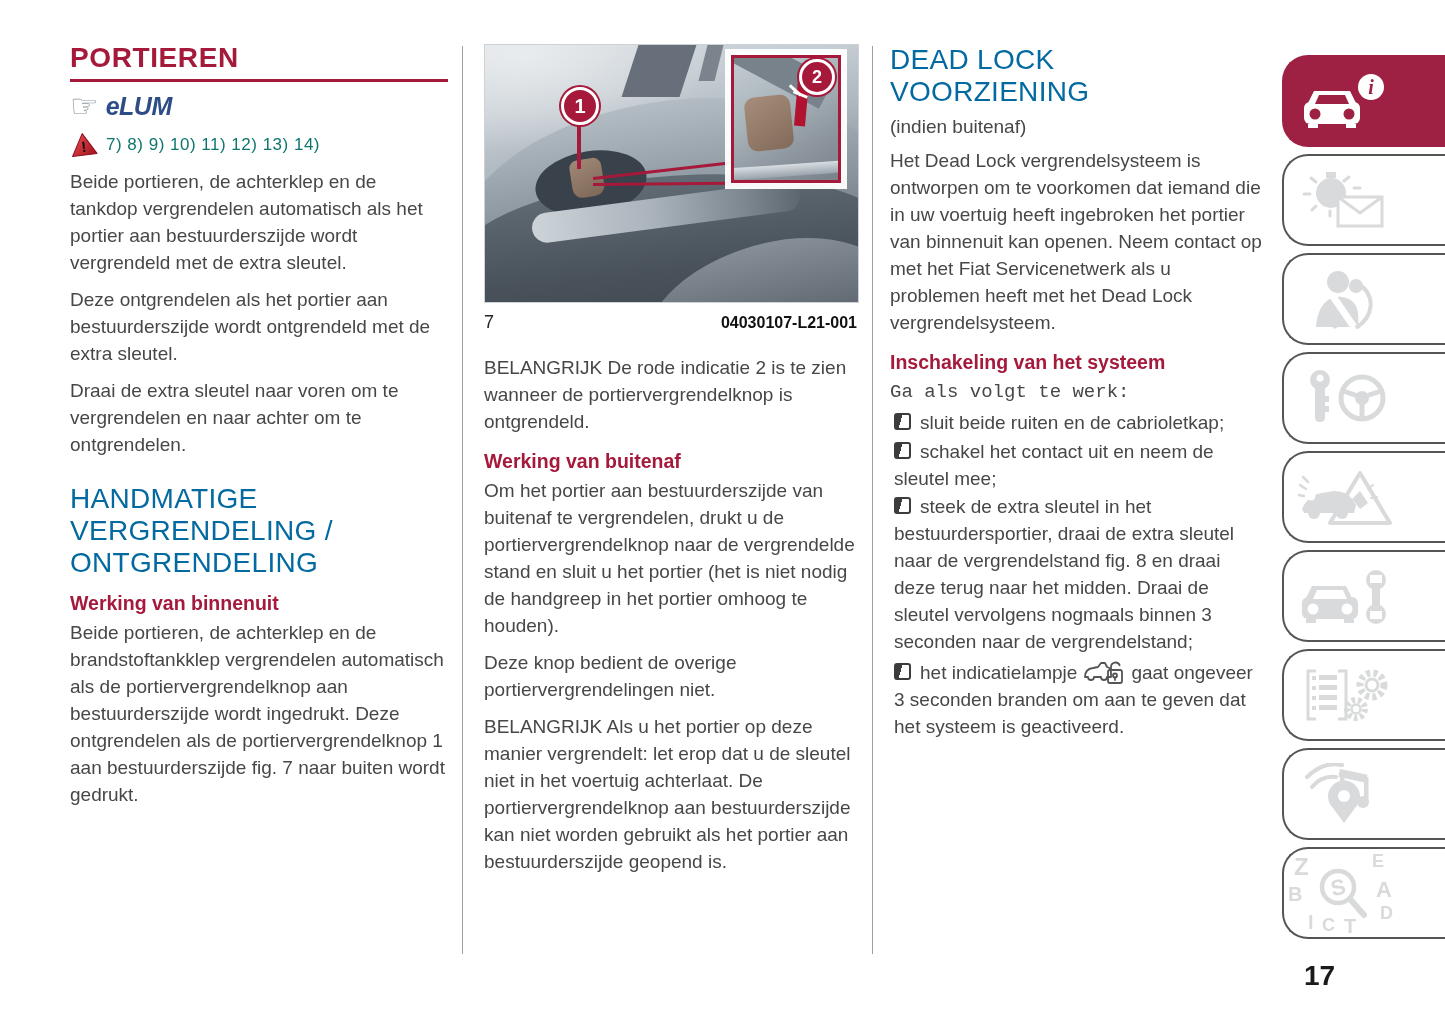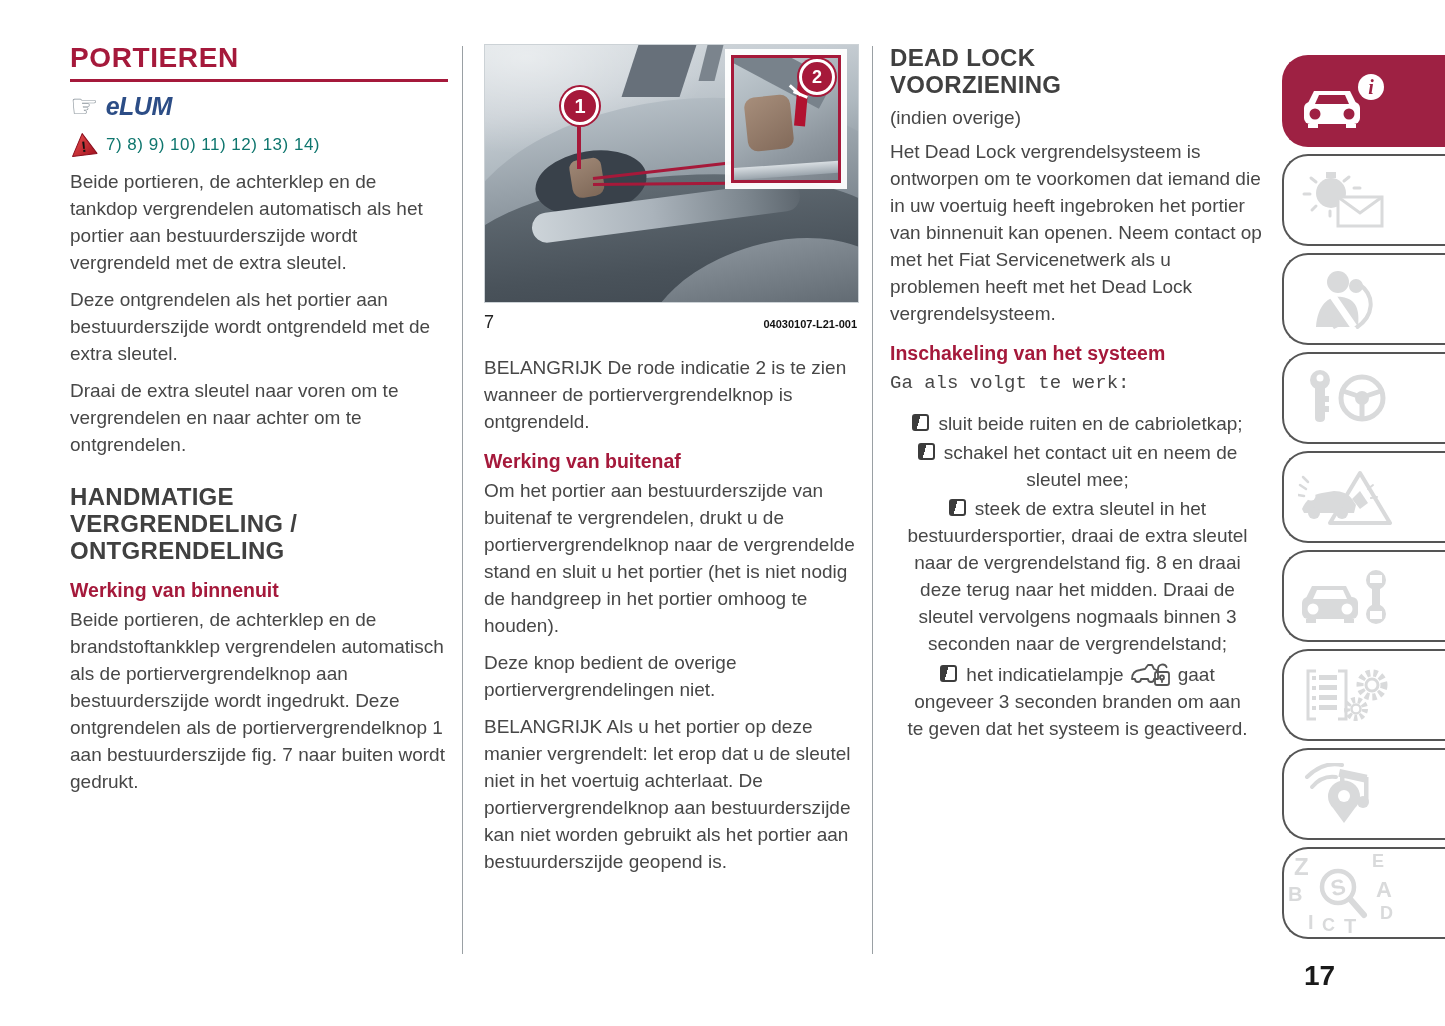--- a/index.html
+++ b/index.html
@@ -10,21 +10,21 @@
   .col2{left:484px;width:373px;}
   .col3{left:890px;width:375px;}
   .vdiv{position:absolute;top:46px;height:908px;width:1px;background:#9aa0a4;}
 
   h1.title{font-size:28px;font-weight:bold;color:#A5193B;letter-spacing:.6px;margin:0;line-height:1;}
   .rule{width:378px;height:3px;background:#A5193B;margin-top:7px;}
   .elum{display:flex;align-items:center;gap:7px;margin:8px 0 0;}
   .hand{font-size:32px;color:#8e979e;line-height:1;}
   .elum-text{font-size:25px;font-weight:bold;font-style:italic;color:#2c4d86;letter-spacing:-.5px;}
 
-  h2.section{font-size:24px;font-weight:bold;color:#404040;line-height:1.14;letter-spacing:.3px;
+  h2.section{font-size:28px;font-weight:normal;color:#0369a1;line-height:1.14;letter-spacing:.3px;
              margin:24px 0 8px;white-space:pre-line;}
   h3.sub{font-size:19.5px;font-weight:bold;color:#A5193B;margin:14px 0 5px;}
   p.body{font-size:19px;line-height:1.42;margin:0 0 10px;color:#474747;}
   .subnote{font-size:19px;color:#474747;margin:2px 0 10px;}
 
   .warnrow{display:flex;align-items:center;gap:9px;margin:10px 0 12px;}
   .refs{font-size:17px;font-weight:normal;color:#0f766e;letter-spacing:.5px;}
 
   
   .fig{position:relative;width:373px;height:257px;overflow:hidden;border:1px solid #ccd2d6;
@@ -62,24 +62,24 @@
            border-radius:10px;transform:rotate(-6deg);}
   .fi-strip{left:62px;top:22px;width:11px;height:46px;background:#B11230;transform:rotate(5deg);}
   .fi-sill{left:-6px;bottom:4px;width:130px;height:12px;background:linear-gradient(#d8dee2,#9aa4ac);transform:rotate(-4deg);}
   .f-c2{left:314px;top:14px;width:30px;height:30px;font-size:18px;}
   .f-c2tick{width:15px;height:2.5px;background:#fff;z-index:4;}
   .t1{left:303px;top:44px;transform:rotate(42deg);}
   .t2{left:308px;top:48px;transform:rotate(22deg);}
 
   .caption{display:flex;justify-content:space-between;align-items:baseline;width:373px;margin:9px 0 22px;}
   .fignum{font-size:18px;color:#222;}
-  .figcode{font-size:11px;font-weight:bold;color:#111;}
+  .figcode{font-size:16px;font-weight:bold;color:#111;}
 
   
-  ul.steps{list-style:none;margin:15px;padding:0;text-align:center;}
+  ul.steps{list-style:none;margin:4px;padding:0;}
   ul.steps li{font-size:19px;line-height:1.42;color:#474747;margin:0 0 2px;}
   .cube{display:inline-block;width:13px;height:13px;border:2px solid #3c3c3c;border-radius:3px;
         background:linear-gradient(105deg,#3c3c3c 38%,#ffffff 38%);vertical-align:-1px;margin-right:9px;}
   .lockicon{vertical-align:-6px;margin:0 6px;}
 
   
   .sidebar{position:absolute;top:55px;right:0;width:163px;}
   .tab{height:92px;margin-bottom:7px;background:#fff;border:2px solid #555;border-right:none;
        border-radius:26px 0 0 26px;display:flex;align-items:center;padding-left:14px;box-sizing:border-box;}
   .tab.active{background:#9E2143;border-color:#9E2143;}
@@ -158,21 +158,21 @@
     <p class="body">Om het portier aan bestuurderszijde van buitenaf te vergrendelen, drukt u de portiervergrendelknop naar de vergrendelde stand en sluit u het portier (het is niet nodig de handgreep in het portier omhoog te houden).</p>
     <p class="body">Deze knop bedient de overige portiervergrendelingen niet.</p>
     <p class="body">BELANGRIJK Als u het portier op deze manier vergrendelt: let erop dat u de sleutel niet in het voertuig achterlaat. De portiervergrendelknop aan bestuurderszijde kan niet worden gebruikt als het portier aan bestuurderszijde geopend is.</p>
   </div>
 
   <div class="vdiv" style="left:872px"></div>
 
   <div class="col col3">
     <h2 class="section" style="margin-top:0;">DEAD LOCK
 VOORZIENING</h2>
-    <p class="subnote">(indien overige)</p>
+    <p class="subnote">(indien buitenaf)</p>
     <p class="body">Het Dead Lock vergrendelsysteem is ontworpen om te voorkomen dat iemand die in uw voertuig heeft ingebroken het portier van binnenuit kan openen. Neem contact op met het Fiat Servicenetwerk als u problemen heeft met het Dead Lock vergrendelsysteem.</p>
     <h3 class="sub">Inschakeling van het systeem</h3>
     <p class="body" style="margin-bottom:2px;font-family:Liberation Mono, monospace;">Ga als volgt te werk:</p>
     <ul class="steps">
       <li><span class="cube"></span><span>sluit beide ruiten en de cabrioletkap;</span></li>
       <li><span class="cube"></span><span>schakel het contact uit en neem de sleutel mee;</span></li>
       <li><span class="cube"></span><span>steek de extra sleutel in het bestuurdersportier, draai de extra sleutel naar de vergrendelstand fig. 8 en draai deze terug naar het midden. Draai de sleutel vervolgens nogmaals binnen 3 seconden naar de vergrendelstand;</span></li>
       <li><span class="cube"></span><span>het indicatielampje</span><svg class="lockicon" width="42" height="27" viewBox="0 0 42 27">
           <g fill="none" stroke="#555" stroke-width="1.8" stroke-linejoin="round" stroke-linecap="round">
             <path d="M2,19 q0,-8 8,-9 l5,-1 3,-4 h4 l2,4 q4,1 4,5 v5 h-4 a3,3 0 0 1 -6,0 h-7 a3,3 0 0 1 -6,0 h-3 z"></path>

